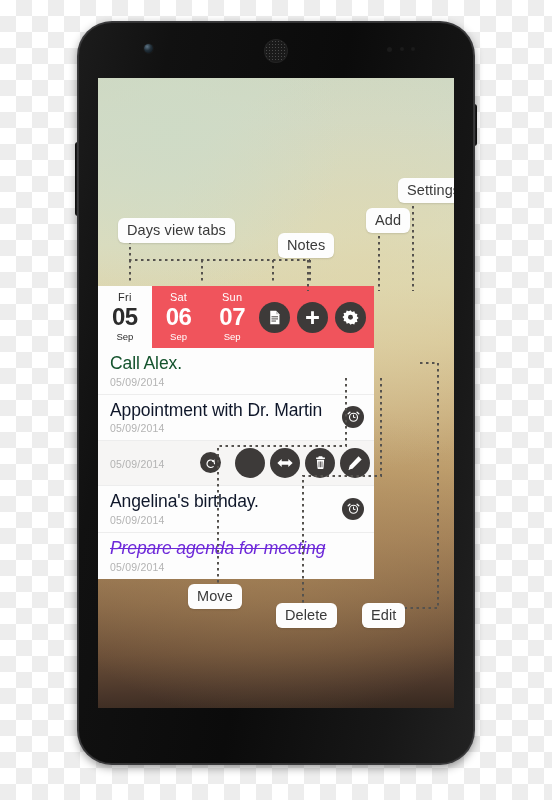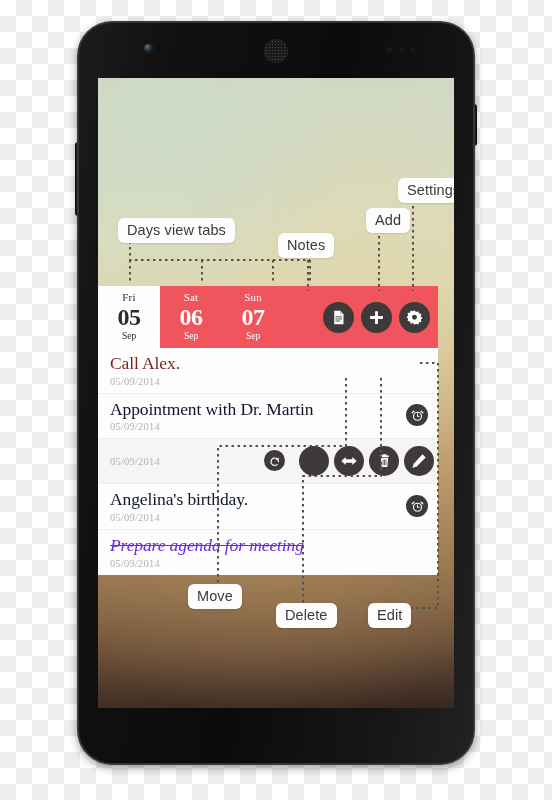--- a/index.html
+++ b/index.html
@@ -61,21 +61,21 @@
   #screen::before{
     content:""; position:absolute; inset:0;
     background:
       radial-gradient(ellipse 70% 40% at 20% 8%, rgba(206,219,198,.85), transparent 70%),
       radial-gradient(ellipse 80% 45% at 75% 30%, rgba(224,214,170,.55), transparent 72%),
       radial-gradient(ellipse 90% 35% at 50% 76%, rgba(176,140,92,.45), transparent 75%);
     pointer-events:none;
   }
 
   
-  #app-panel{ position:absolute; left:0; top:208px; width:340px; z-index:6;font-family:Liberation Serif, serif; }
+  #app-panel{ position:absolute; left:0; top:208px; width:276px; z-index:6; }
 
   
   #daybar{ display:flex; height:62px; background:#f0545c; align-items:stretch; }
   .day-tab{ width:62px; display:flex; flex-direction:column; align-items:center;
      justify-content:center; color:#fff; line-height:1; }
   .day-tab.active{ background:#fdfdfd; color:#2c2c2c; }
   .day-dow{ font-size:11px; letter-spacing:.2px; margin-bottom:1px; }
   .day-num{ font-size:24px; font-weight:bold; letter-spacing:-.5px; margin:1px 0 3px; }
   .day-mon{ font-size:9.5px; }
 
@@ -84,21 +84,21 @@
   .circ-btn{ width:31px; height:31px; border-radius:50%; background:#3d3a39;
      display:flex; align-items:center; justify-content:center; flex:none; }
   .circ-btn svg{ display:block; }
 
   
   #task-list{ background:#fdfdfd; }
   .task-row{ position:relative; padding:5px 10px 6px 12px; border-bottom:1px solid #ededed;
      display:flex; align-items:center; min-height:45px; }
   .task-row:last-child{ border-bottom:none; }
   .task-main{ flex:1; min-width:0; }
-  .task-title{ font-size:17.5px; line-height:1.18; color:#7f1d1d; letter-spacing:-.1px;
+  .task-title{ font-size:17.5px; line-height:1.18; color:#14532d; letter-spacing:-.1px;
      white-space:nowrap; overflow:hidden; }
   .task-title.red{ color:#0f172a; }
   .task-title.done{ text-decoration:line-through; font-style:italic; color:#6d28d9; }
   .task-date{ font-size:10.5px; color:#b3b3b3; margin-top:2px; letter-spacing:.2px; }
   .alarm-badge{ width:22px; height:22px; border-radius:50%; background:#3d3a39;
      display:flex; align-items:center; justify-content:center; flex:none; margin-left:6px; }
 
   
   .task-row.swiped{ background:#f6f5f4; padding-right:0; }
   .undo-btn{ width:21px; height:21px; border-radius:50%; background:#3d3a39;
@@ -111,21 +111,21 @@
   
   .callout{ position:absolute; background:#fdfdfd; border-radius:6px;
      color:#3a3a3a; font-size:14.5px; padding:4px 9px 5px; white-space:nowrap;
      box-shadow:0 1px 2px rgba(0,0,0,.12); z-index:20; letter-spacing:.1px; }
   #co-days{ left:20px; top:140px; }
   #co-notes{ left:180px; top:155px; }
   #co-add{ left:268px; top:130px; }
   #co-settings{ left:300px; top:100px; }
   #co-move{ left:90px; top:506px; }
   #co-delete{ left:178px; top:525px; }
-  #co-edit{ left:270px; top:525px; }
+  #co-edit{ left:264px; top:525px; }
 
   #connectors{ position:absolute; left:0; top:0; width:356px; height:630px;
      z-index:15; pointer-events:none; }
   #connectors path{ fill:none; stroke:#55524e; stroke-width:2;
      stroke-dasharray:2.5 3.5; stroke-linecap:butt; }
 </style>
 </head>
 <body>
 
 <div id="phone">

